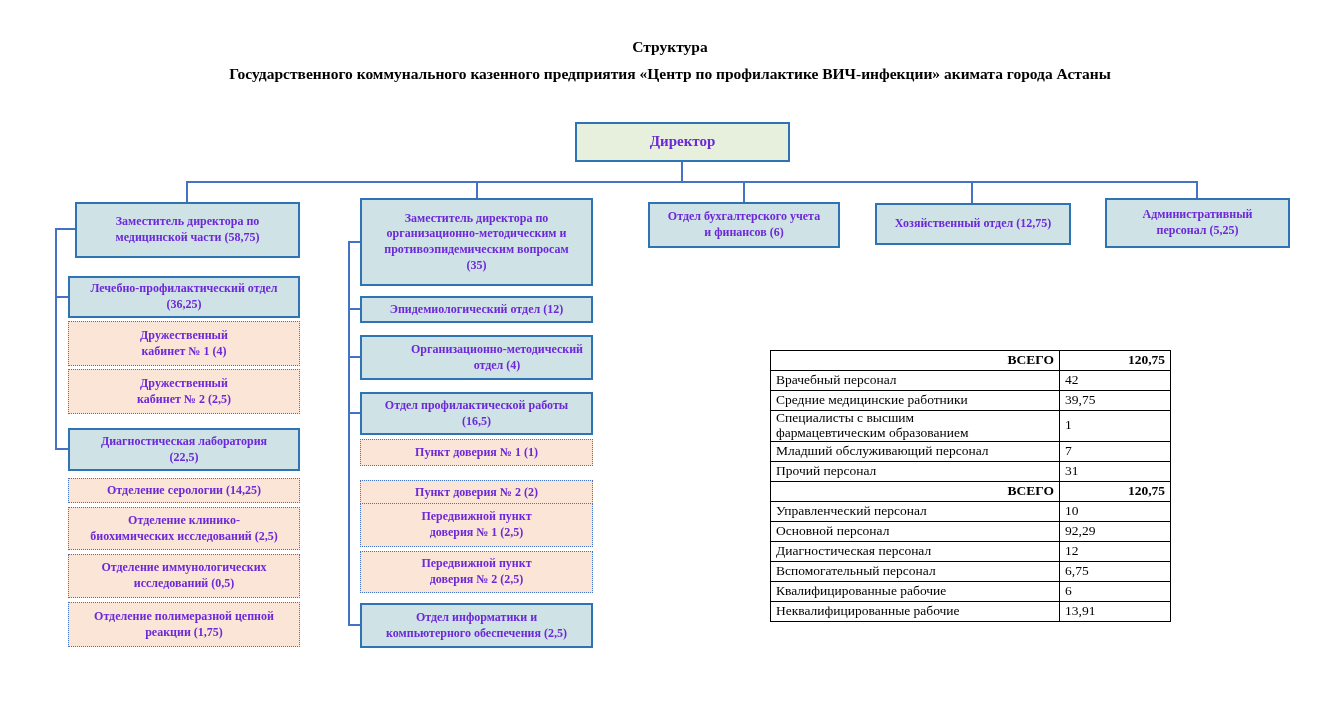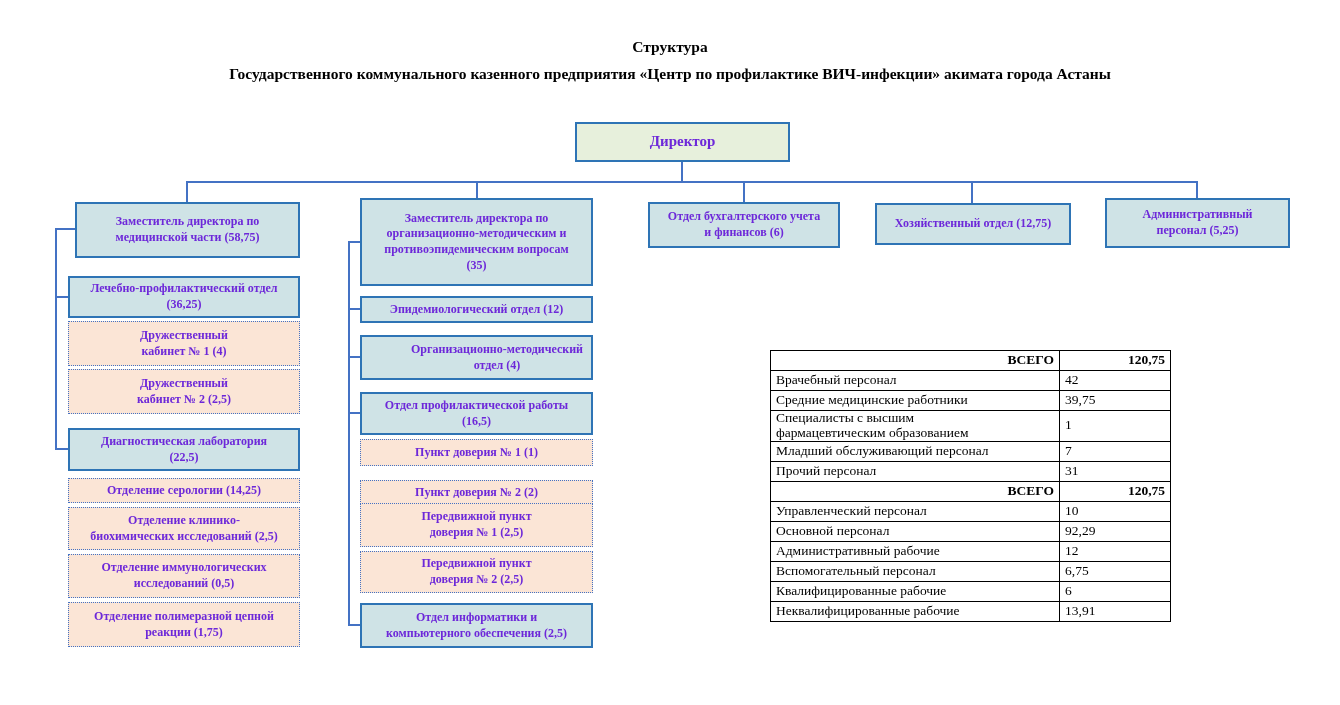--- a/index.html
+++ b/index.html
@@ -176,21 +176,21 @@
     </tr>
     <tr>
       <td class="lbl"><span>Управленческий персонал</span></td>
       <td class="val">10</td>
     </tr>
     <tr>
       <td class="lbl"><span>Основной персонал</span></td>
       <td class="val">92,29</td>
     </tr>
     <tr>
-      <td class="lbl"><span>Административный рабочие</span></td>
+      <td class="lbl"><span>Диагностическая персонал</span></td>
       <td class="val">12</td>
     </tr>
     <tr>
       <td class="lbl"><span>Вспомогательный персонал</span></td>
       <td class="val">6,75</td>
     </tr>
     <tr>
       <td class="lbl"><span>Квалифицированные рабочие</span></td>
       <td class="val">6</td>
     </tr>

